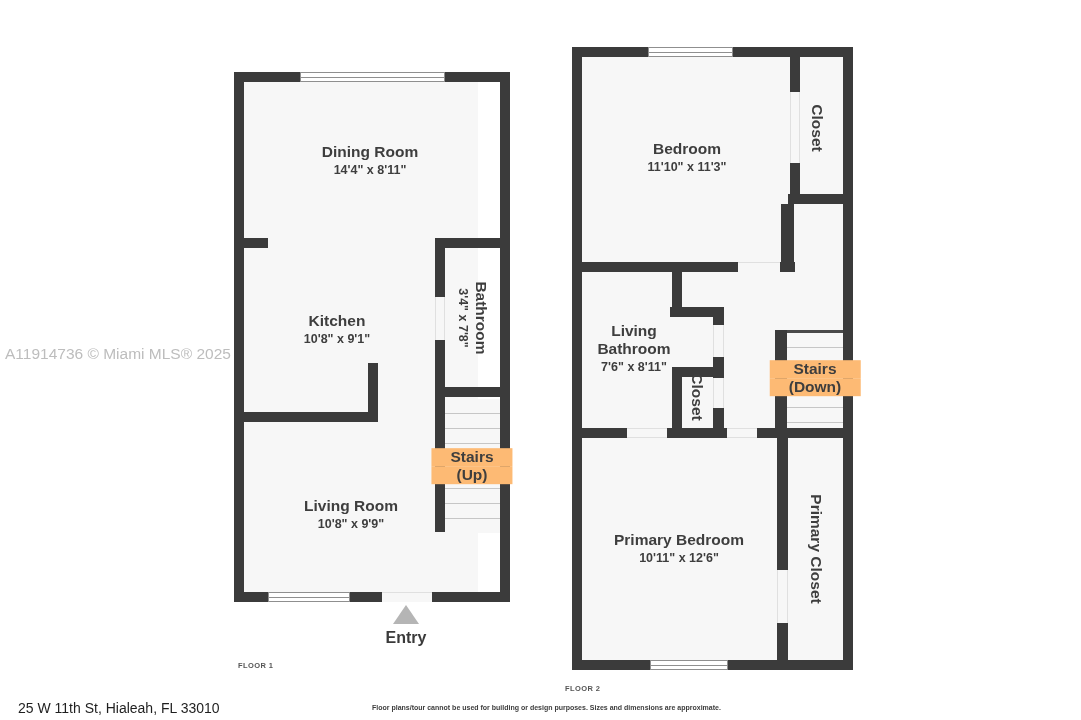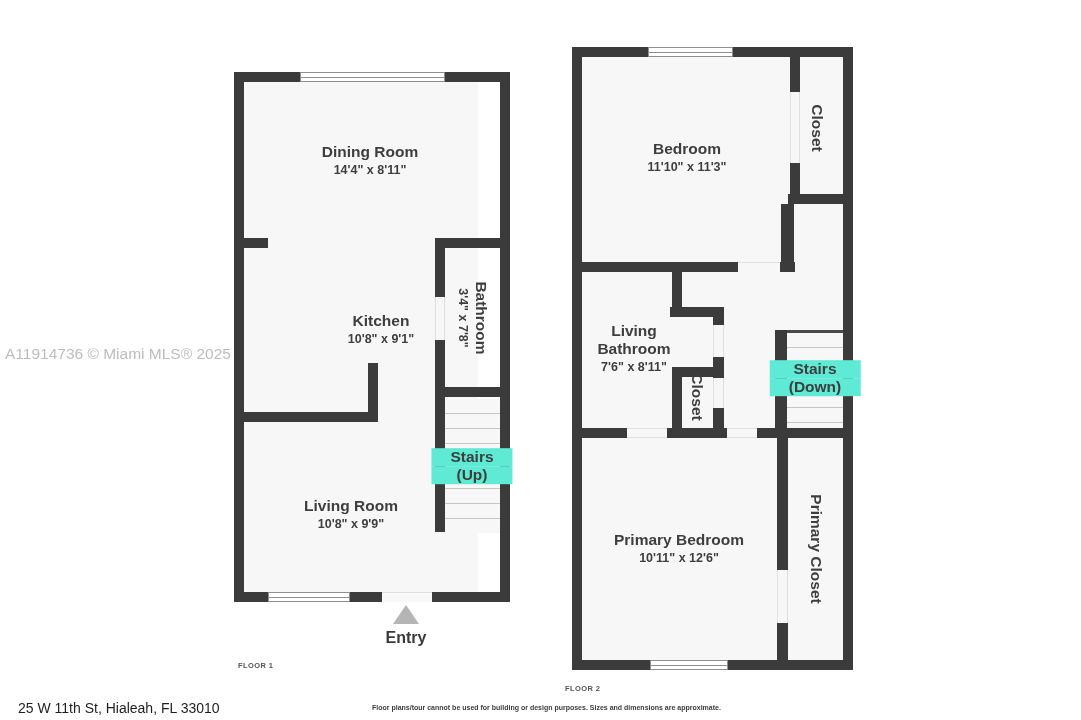--- a/index.html
+++ b/index.html
@@ -11,21 +11,21 @@
   .win{position:absolute;background:#ffffff;border:1px solid #8f8f8f;box-sizing:border-box;}
   .win::after{content:"";position:absolute;left:0;right:0;top:50%;height:1px;background:#8f8f8f;}
   .jl{position:absolute;background:#e0e0e0;}
   .treads{position:absolute;background:repeating-linear-gradient(to bottom,#f7f7f7 0 14px,#c6c6c6 14px 15px);}
   .ttop{position:absolute;background:#4a4a4a;}
   .room{position:absolute;text-align:center;white-space:nowrap;transform:translate(-50%,-50%);color:#3e3e3e;}
   .room.vertical{transform:translate(-50%,-50%) rotate(90deg);}
   .rname{font-size:15.5px;font-weight:700;line-height:1.15;}
   .rname.wrap{white-space:normal;width:86px;margin:0 auto;}
   .rdims{font-size:12.5px;font-weight:700;margin-top:2px;}
-  .stairs-label .rname{background:#5eead4;padding:0 19px;}
+  .stairs-label .rname{background:#fdba74;padding:0 19px;}
   .entry-arrow{position:absolute;width:0;height:0;border-left:13px solid transparent;
                border-right:13px solid transparent;border-bottom:19px solid #b5b5b5;}
   .entry-label{position:absolute;font-size:16px;font-weight:700;color:#3a3a3a;transform:translateX(-50%);}
   .floor-label{position:absolute;font-size:7.5px;font-weight:700;letter-spacing:.4px;color:#555555;}
   .watermark{position:absolute;left:5px;top:345px;font-size:15.5px;font-weight:400;color:#bdbdbd;}
   .address{position:absolute;left:18px;top:700px;font-size:14px;font-weight:400;color:#1f1f1f;}
   .disclaimer{position:absolute;left:372px;top:704px;font-size:7px;font-weight:700;color:#3d3d3d;}
 </style>
 </head>
 <body>
@@ -58,21 +58,21 @@
     <div class="w" style="left:201px;top:325px;width:10px;height:135px;"></div>
     <div class="w" style="left:0;top:340px;width:144px;height:10px;"></div>
     <div class="w" style="left:134px;top:291px;width:10px;height:59px;"></div>
 
     <div class="treads" style="left:211px;top:327px;width:55px;height:134px;"></div>
 
     <div class="room" style="left:136px;top:88px;">
       <div class="rname">Dining Room</div>
       <div class="rdims">14'4" x 8'11"</div>
     </div>
-    <div class="room" style="left:103px;top:257px;margin-left:44px;">
+    <div class="room" style="left:103px;top:257px;">
       <div class="rname">Kitchen</div>
       <div class="rdims">10'8" x 9'1"</div>
     </div>
     <div class="room vertical" style="left:239px;top:246px;">
       <div class="rname">Bathroom</div>
       <div class="rdims">3'4" x 7'8"</div>
     </div>
     <div class="room stairs-label" style="left:238px;top:394px;">
       <div class="rname">Stairs</div>
       <div class="rname">(Up)</div>

